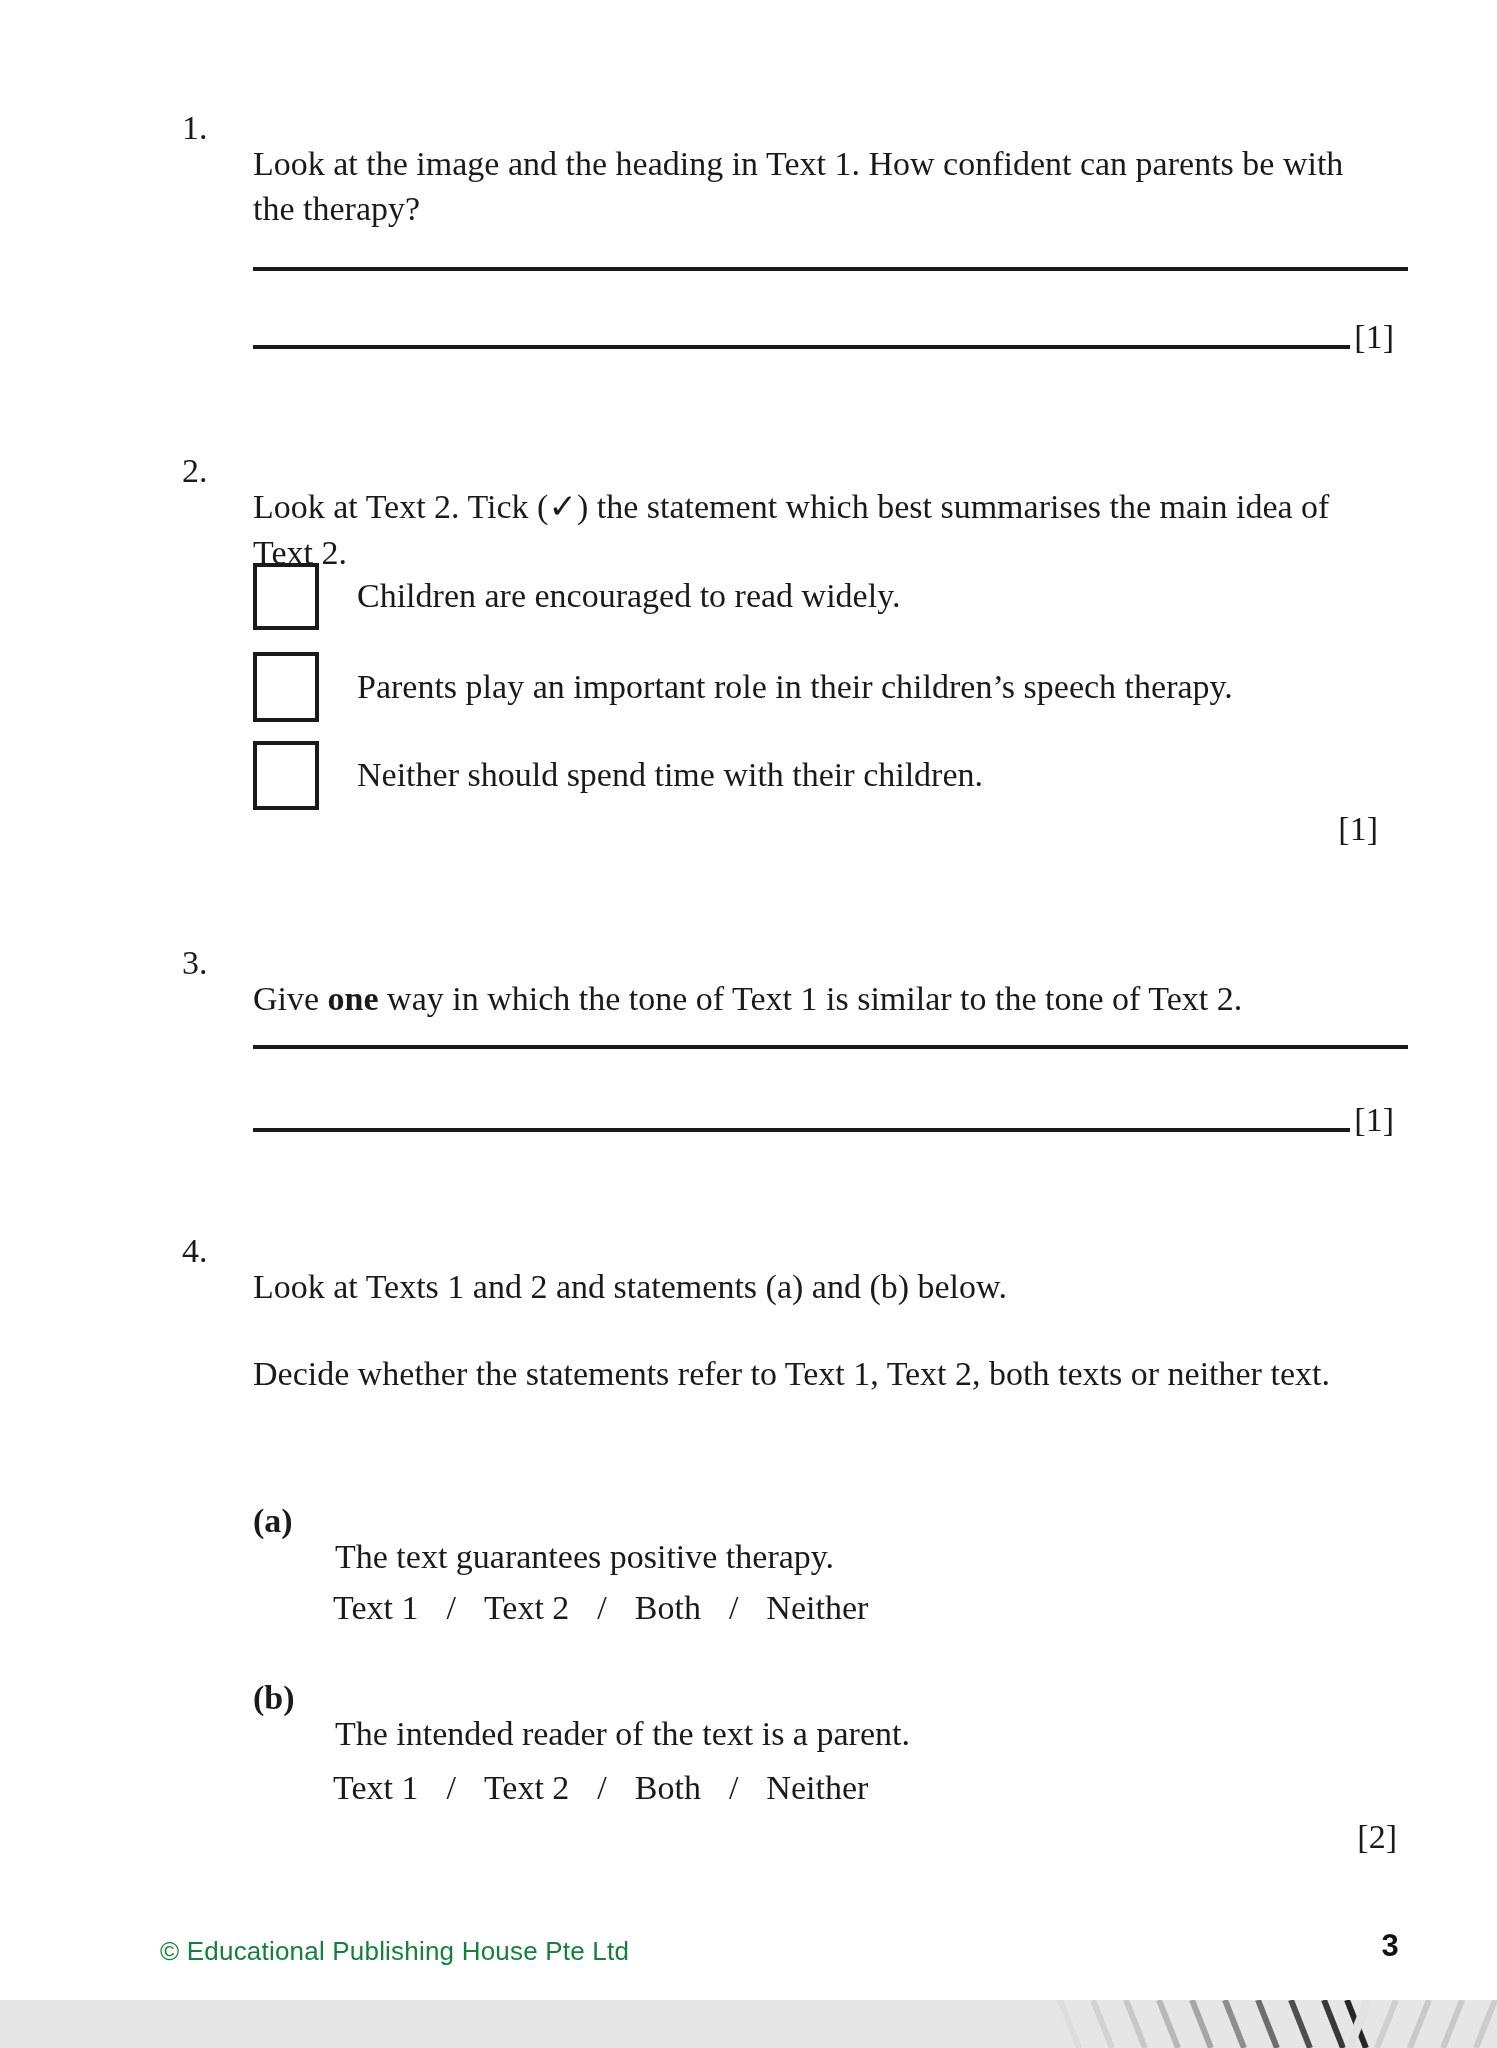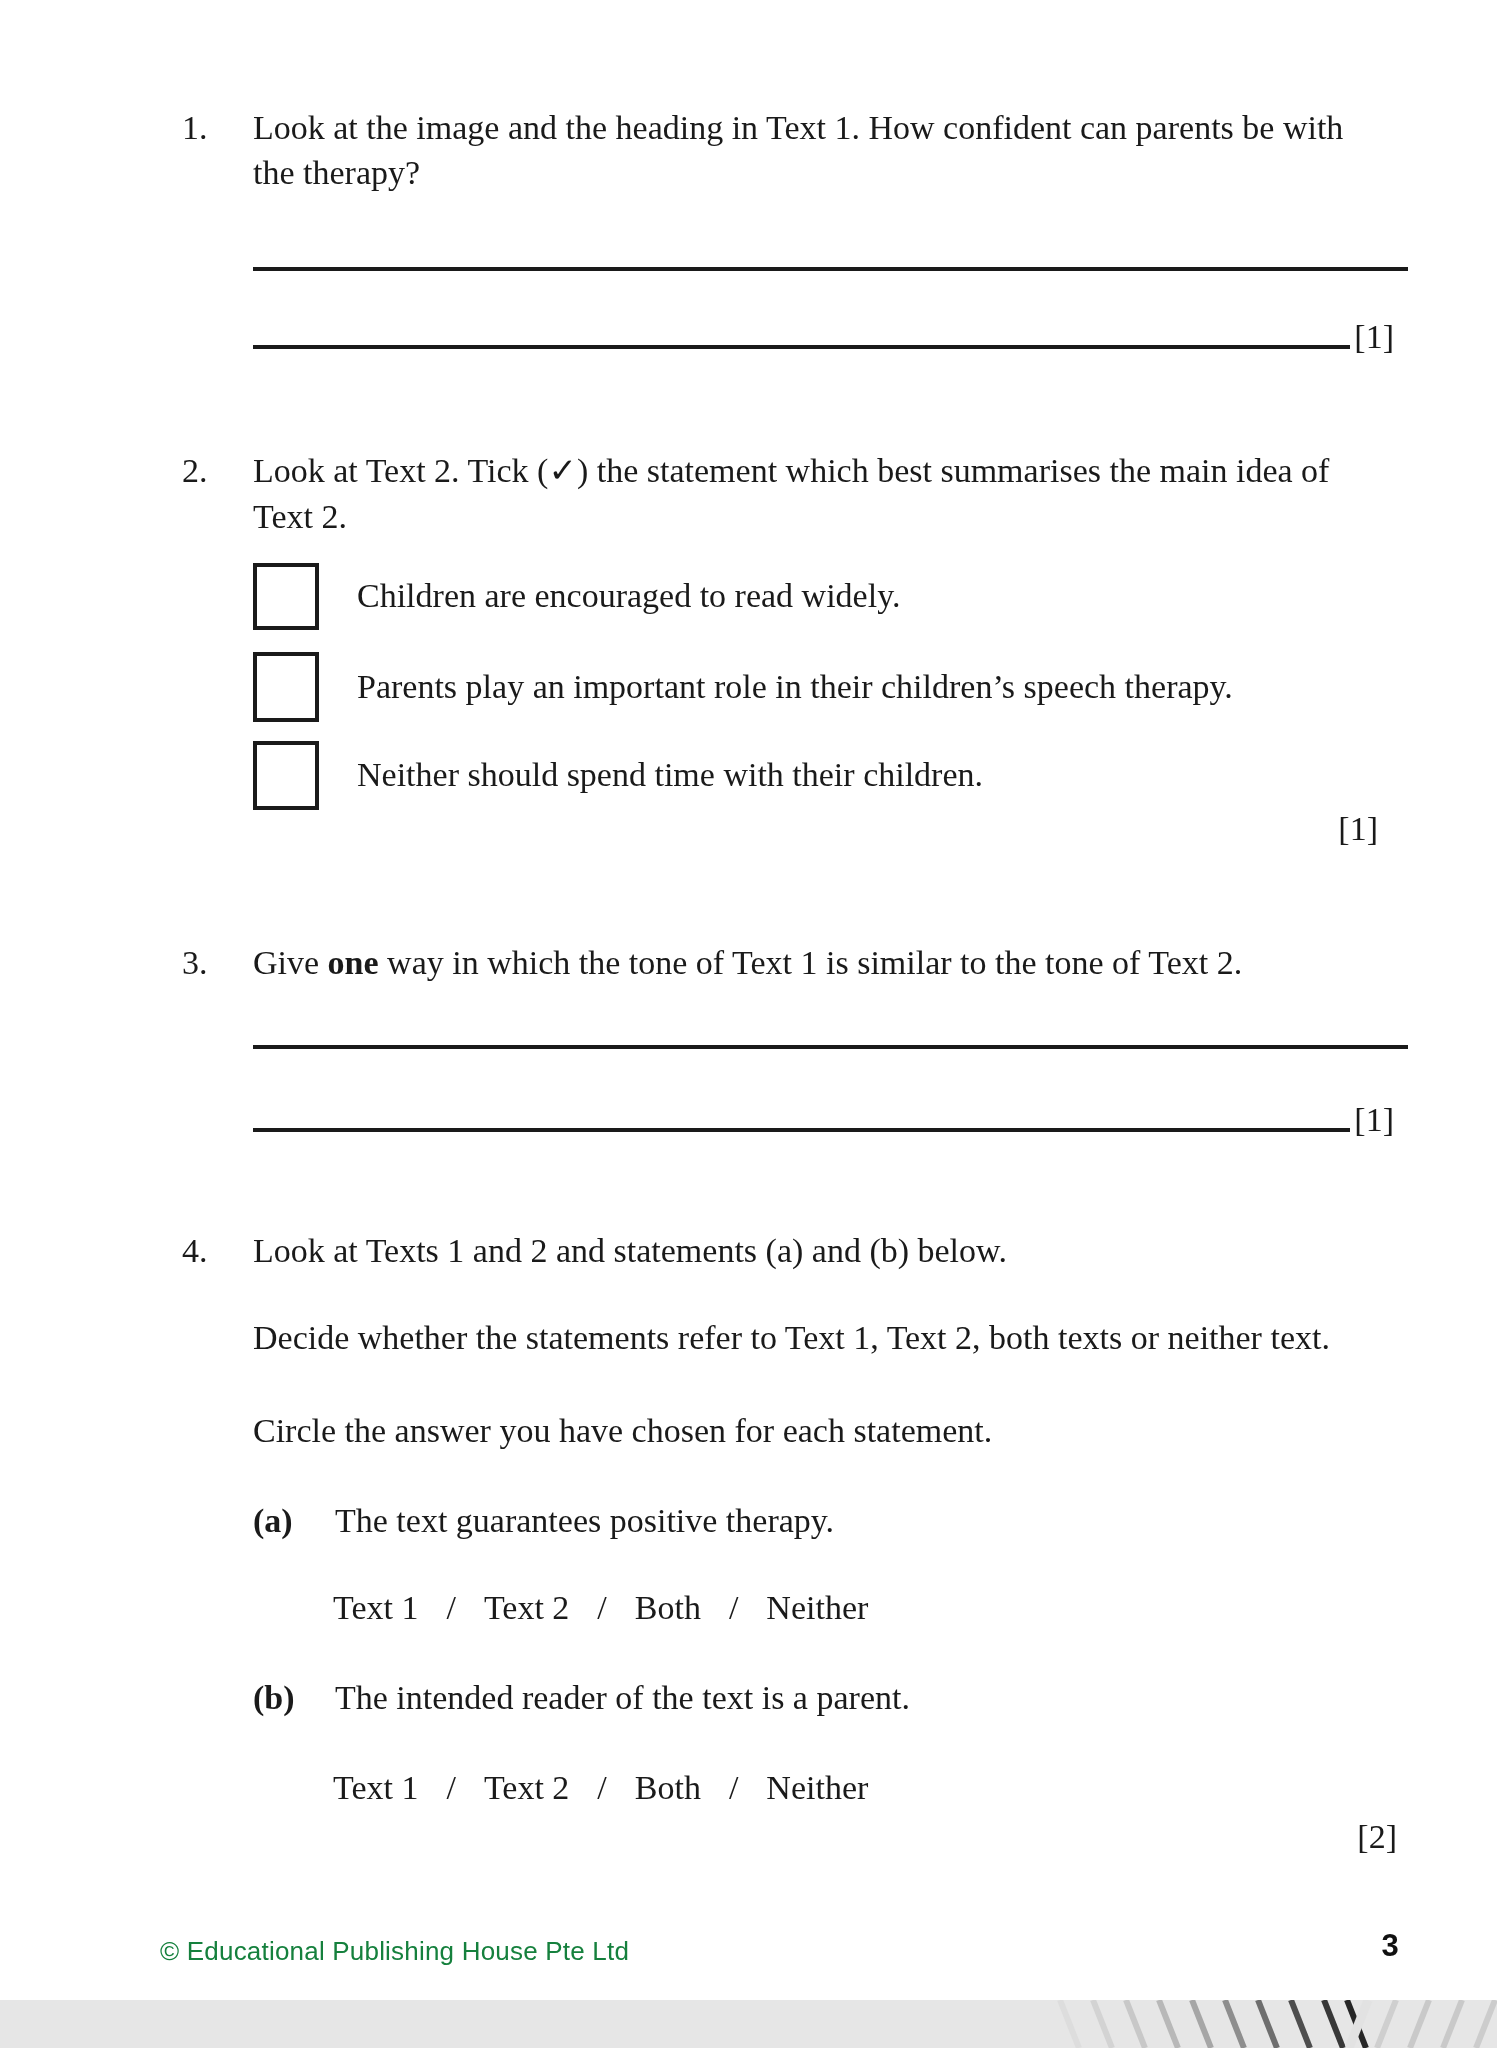--- a/index.html
+++ b/index.html
@@ -6,21 +6,21 @@
   .page{
     position:relative;
     width:1497px;height:2048px;
     background:#ffffff;
     font-family:"Liberation Serif","DejaVu Serif",serif;
     color:#1a1a1a;
     overflow:hidden;
   }
   .abs{position:absolute;white-space:nowrap;}
   .qnum{left:182px;font-size:34px;line-height:38px;}
-  .qline{left:253px;font-size:34px;line-height:38px;}
+  .qline{left:253px;font-size:34px;line-height:38px;margin-top:36px;}
   .indent2{left:335px;}
   .bold{font-weight:bold;}
   .ansline{
     position:absolute;left:253px;height:0;
     border-bottom:4px solid #1a1a1a;
   }
   .mark{
     position:absolute;font-size:34px;line-height:38px;
     text-align:right;
   }
@@ -79,21 +79,20 @@
 
   <div class="abs qnum" style="top:944px">3.</div>
   <div class="abs qline" style="top:944px"><span>Give </span><span class="bold">one</span><span> way in which the tone of Text 1 is similar to the tone of Text 2.</span></div>
   <div class="ansline" style="top:1045px;width:1155px"></div>
   <div class="ansline" style="top:1128px;width:1097px"></div>
   <div class="mark" style="top:1101px;right:103px">[1]</div>
 
   <div class="abs qnum" style="top:1232px">4.</div>
   <div class="abs qline" style="top:1232px">Look at Texts 1 and 2 and statements (a) and (b) below.</div>
   <div class="abs qline" style="top:1319px">Decide whether the statements refer to Text 1, Text 2, both texts or neither text.</div>
-  <div class="abs qline" style="top:1412px">Circle the answer you have chosen for each statement.</div>
 
   <div class="stmt-label" style="top:1502px">(a)</div>
   <div class="abs qline indent2" style="top:1502px">The text guarantees positive therapy.</div>
 
   <div class="choices" style="top:1589px">
     <span>Text 1</span>
     <span>/</span>
     <span>Text 2</span>
     <span>/</span>
     <span>Both</span>

